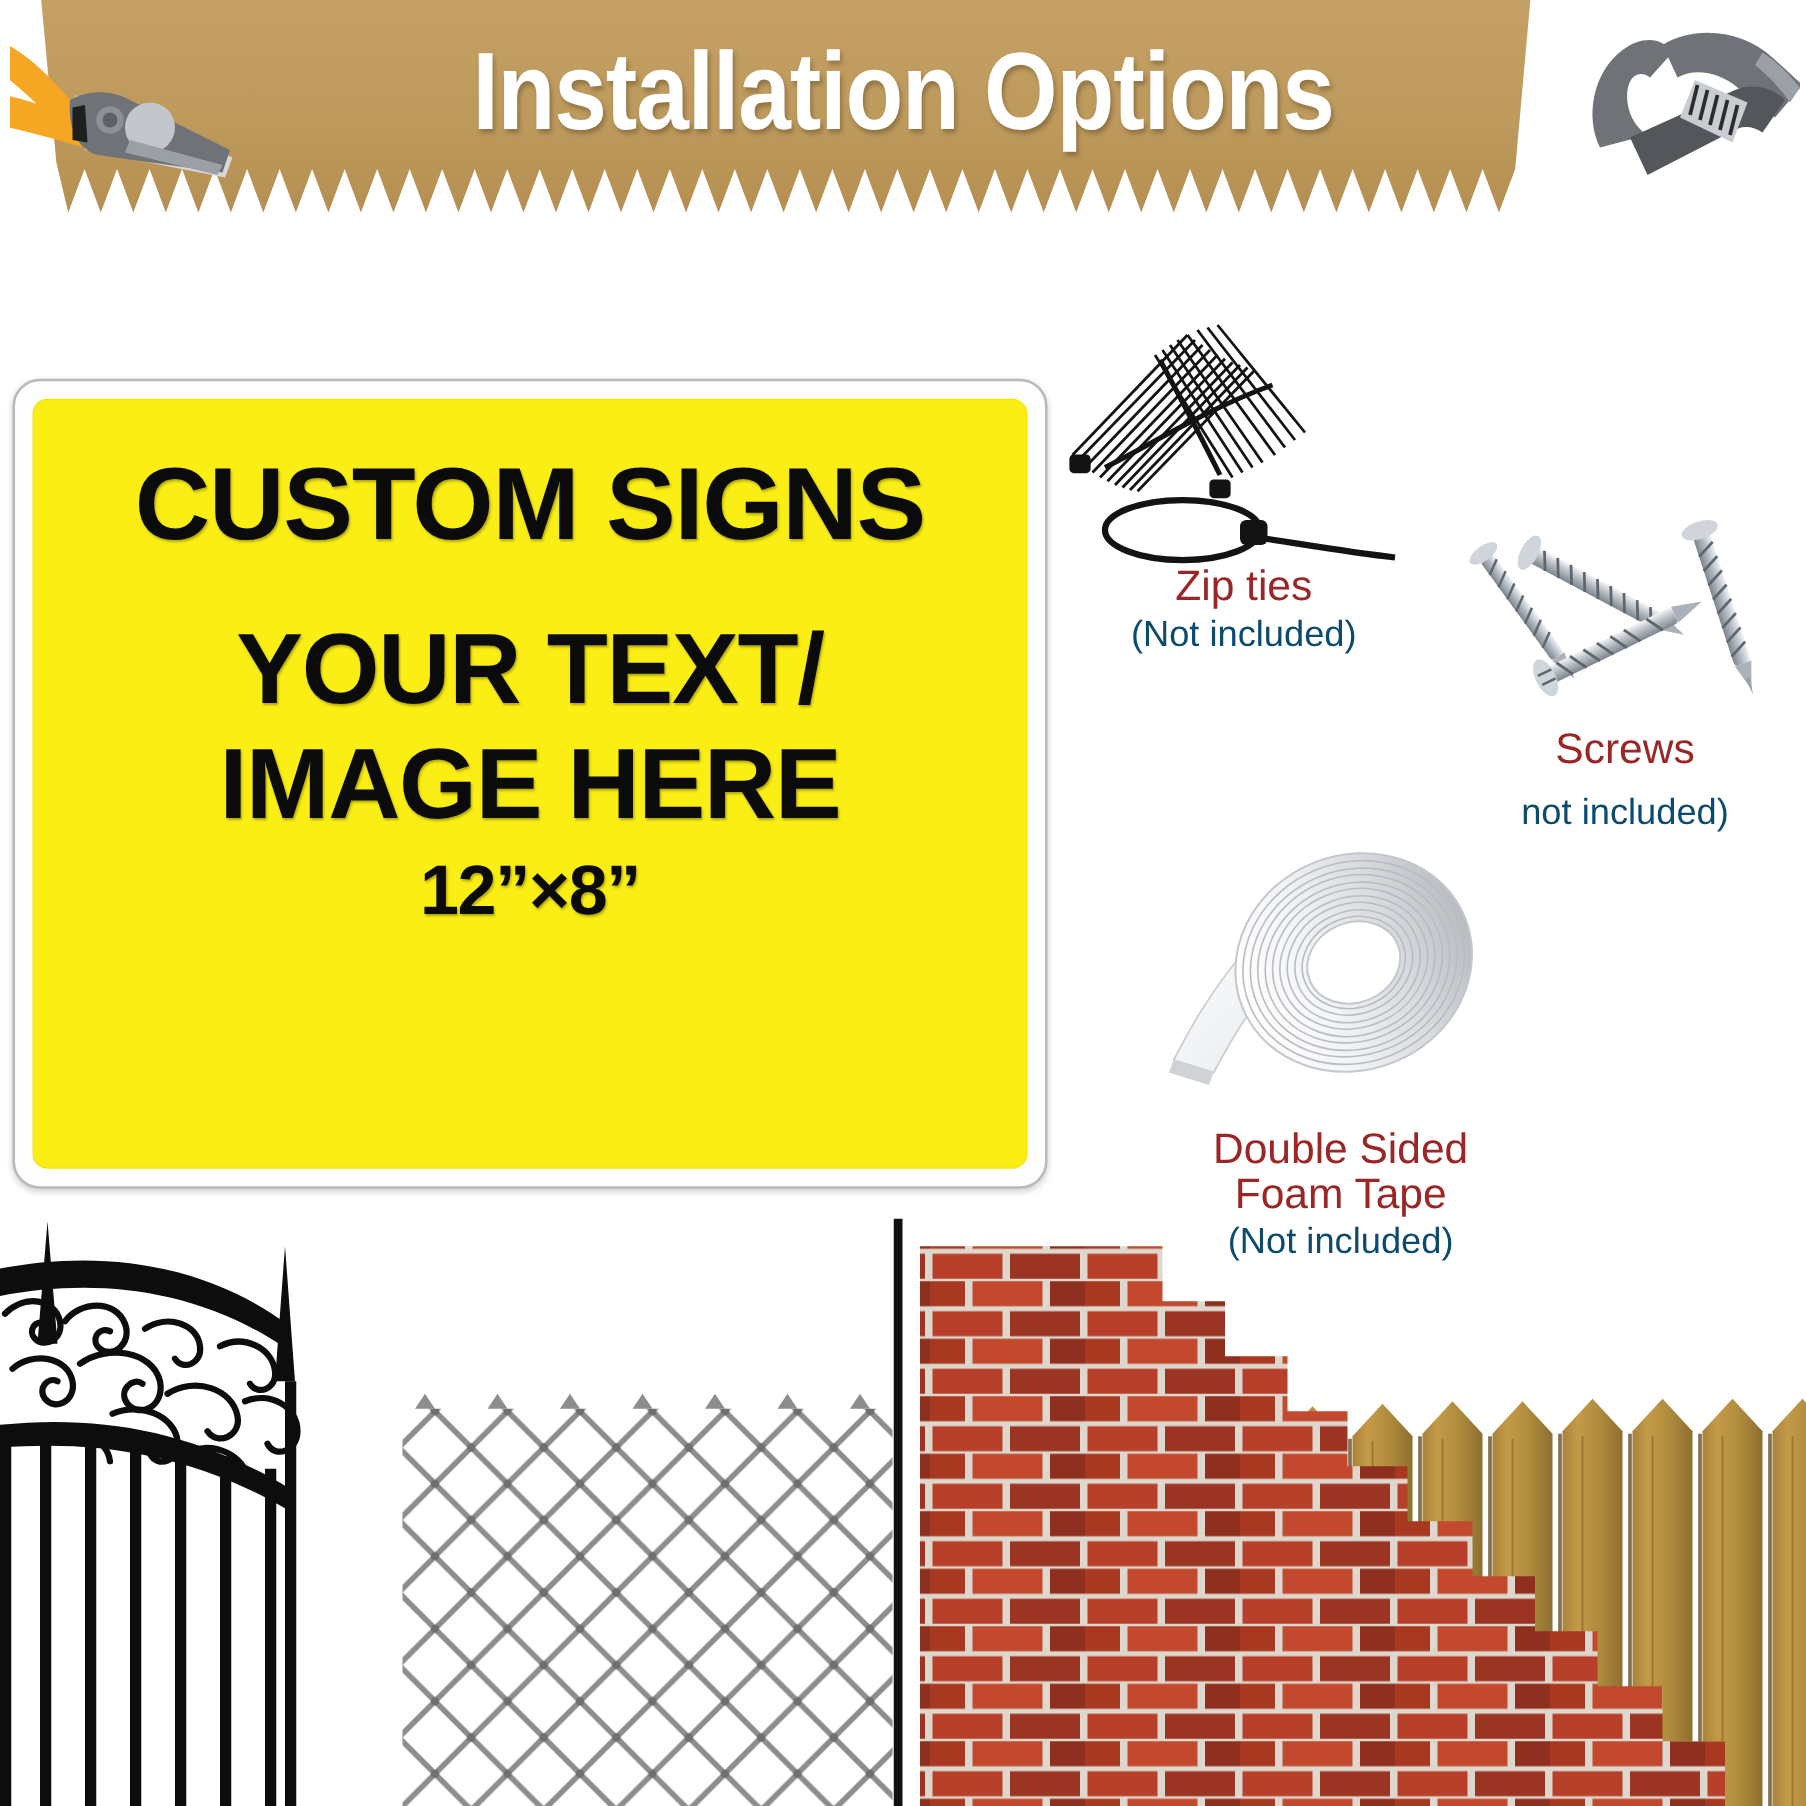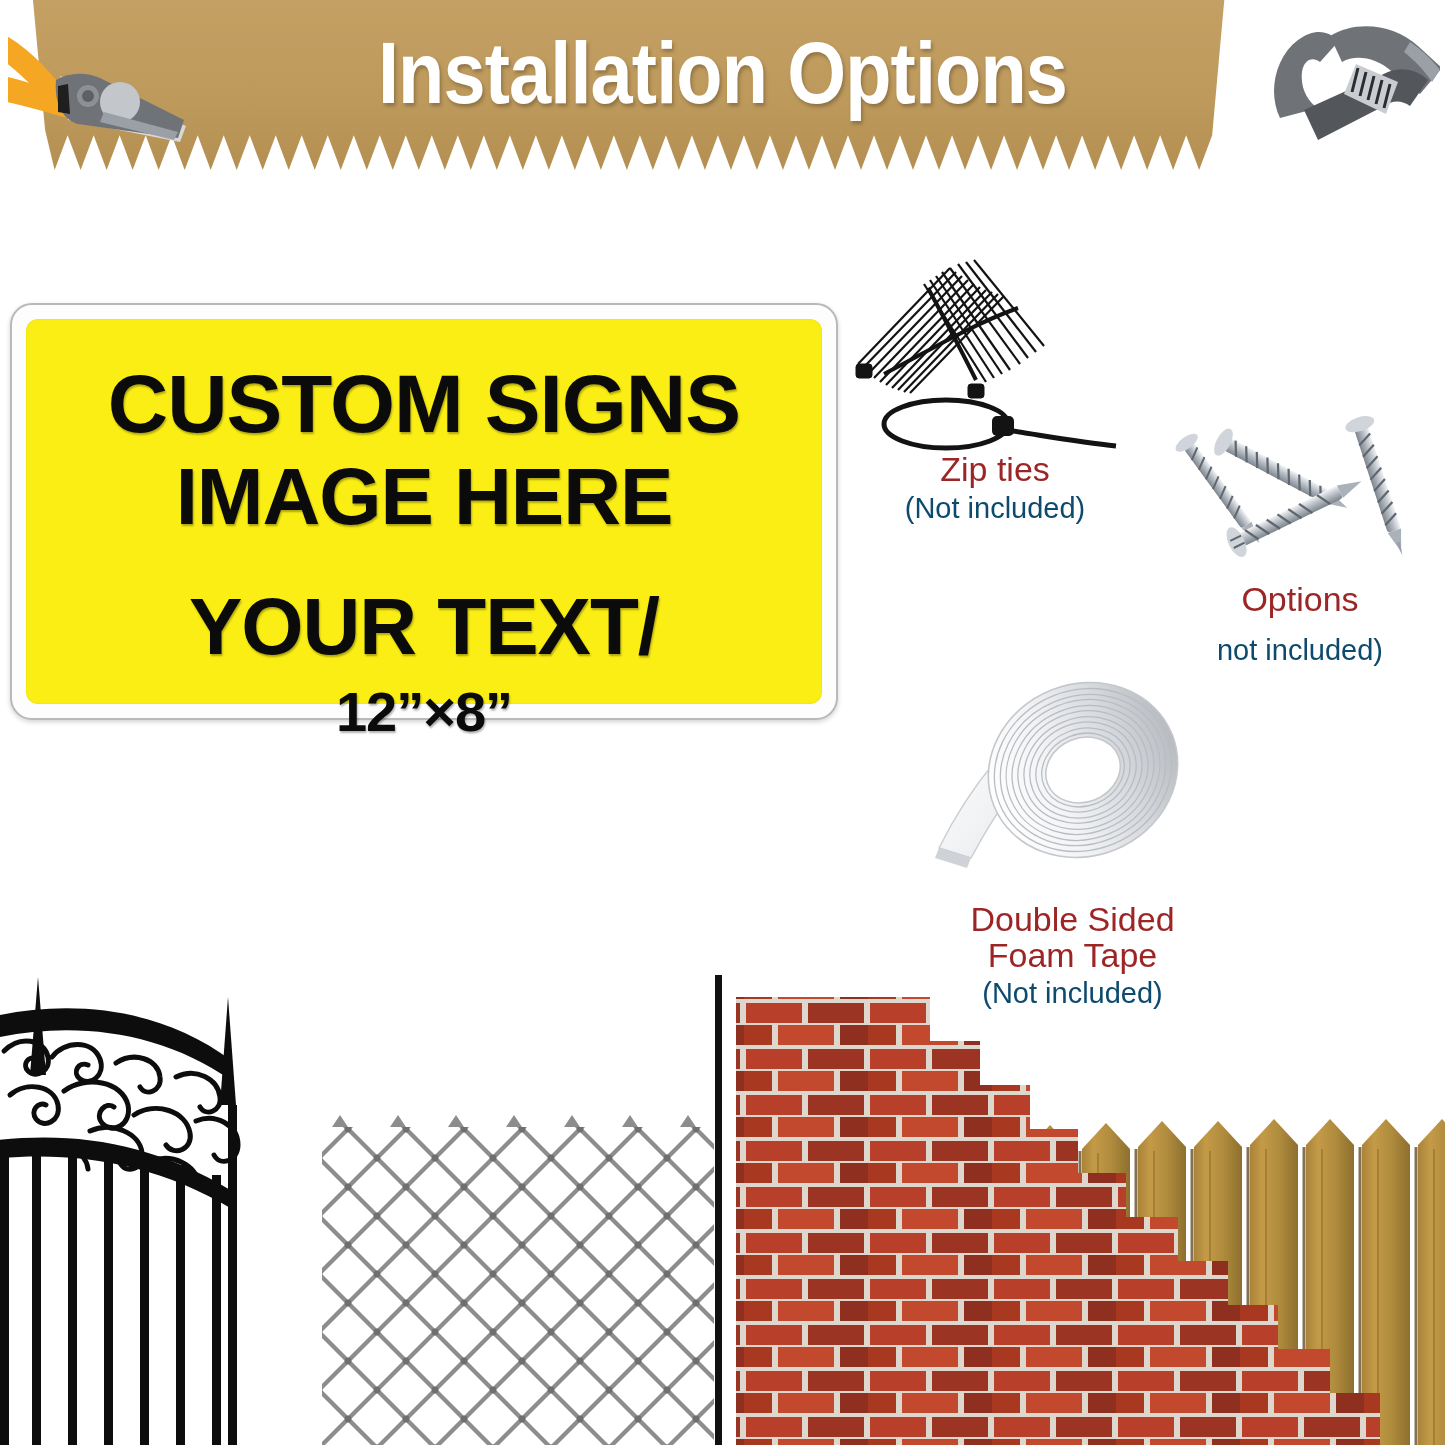--- a/index.html
+++ b/index.html
@@ -16,21 +16,21 @@
     font-family:"Liberation Sans","DejaVu Sans",sans-serif;
     transform:scaleX(0.86);transform-origin:50% 50%;
     text-shadow:2px 3px 4px rgba(90,70,40,.45);
     white-space:nowrap;
   }
   #pliers-icon{position:absolute;left:8px;top:14px;width:210px;height:145px;}
   #wrench-icon{position:absolute;left:1260px;top:6px;width:180px;height:160px;}
 
   
   #sign{
-    position:absolute;left:10px;top:303px;width:828px;height:417px;
+    position:absolute;left:10px;top:303px;width:828px;height:648px;
     background:#fdfdfd;border:2px solid #b9b9b9;border-radius:22px;
     box-shadow:0 2px 5px rgba(0,0,0,.18);
     box-sizing:border-box;padding:14px;
   }
   #sign-face{
     width:100%;height:100%;background:#faee14;border-radius:12px;
     position:relative;display:flex;flex-direction:column;
     align-items:center;justify-content:flex-start;
     box-shadow:inset 0 0 2px rgba(0,0,0,.10);
   }
@@ -133,22 +133,22 @@
         <line x1="130" y1="78" x2="124" y2="102"></line>
       </g>
       <path d="M 150,36 C 162,44 172,54 180,64 L 172,76 C 164,64 154,54 144,46 Z" fill="#9aa0a6"></path>
     </g>
   </svg>
 </div>
 
 <div id="sign">
   <div id="sign-face">
     <div class="sign-line" id="sign-l1">CUSTOM SIGNS</div>
+    <div class="sign-line" id="sign-l2">YOUR TEXT/</div>
     <div class="sign-line" id="sign-l3">IMAGE HERE</div>
-    <div class="sign-line" id="sign-l2">YOUR TEXT/</div>
     <div class="sign-line" id="sign-l4">12”×8”</div>
   </div>
 </div>
 
 <div class="part" id="part-ziptie">
   <svg class="part-art" width="290" height="200" viewBox="0 0 290 200">
     <g stroke="#131313" fill="none">
 
       <g stroke-width="2.2">
         <line x1="18" y1="122" x2="112" y2="24"></line>
@@ -259,21 +259,21 @@
         <path d="M 8,-7 L 16,7"></path>
           <path d="M 20,-7 L 28,7"></path>
           <path d="M 32,-7 L 40,7"></path>
         <path d="M 44,-7 L 52,7"></path>
           <path d="M 56,-7 L 64,7"></path>
           <path d="M 68,-7 L 76,7"></path>
         <path d="M 88,-7 L 96,7"></path>
       </g>
     </g>
   </svg>
-  <div class="part-title">Options</div>
+  <div class="part-title">Screws</div>
   <div class="part-note" style="margin-top:16px">not included)</div>
 </div>
 
 <div class="part" id="part-tape">
   <svg class="part-art" width="300" height="240" viewBox="0 0 300 240">
     <defs>
       <linearGradient id="tapeEdge" x1="0" y1="0" x2="1" y2="0">
         <stop offset="0%" stop-color="#ffffff"></stop>
         <stop offset="35%" stop-color="#f2f3f5"></stop>
         <stop offset="70%" stop-color="#d6d9dd"></stop>

